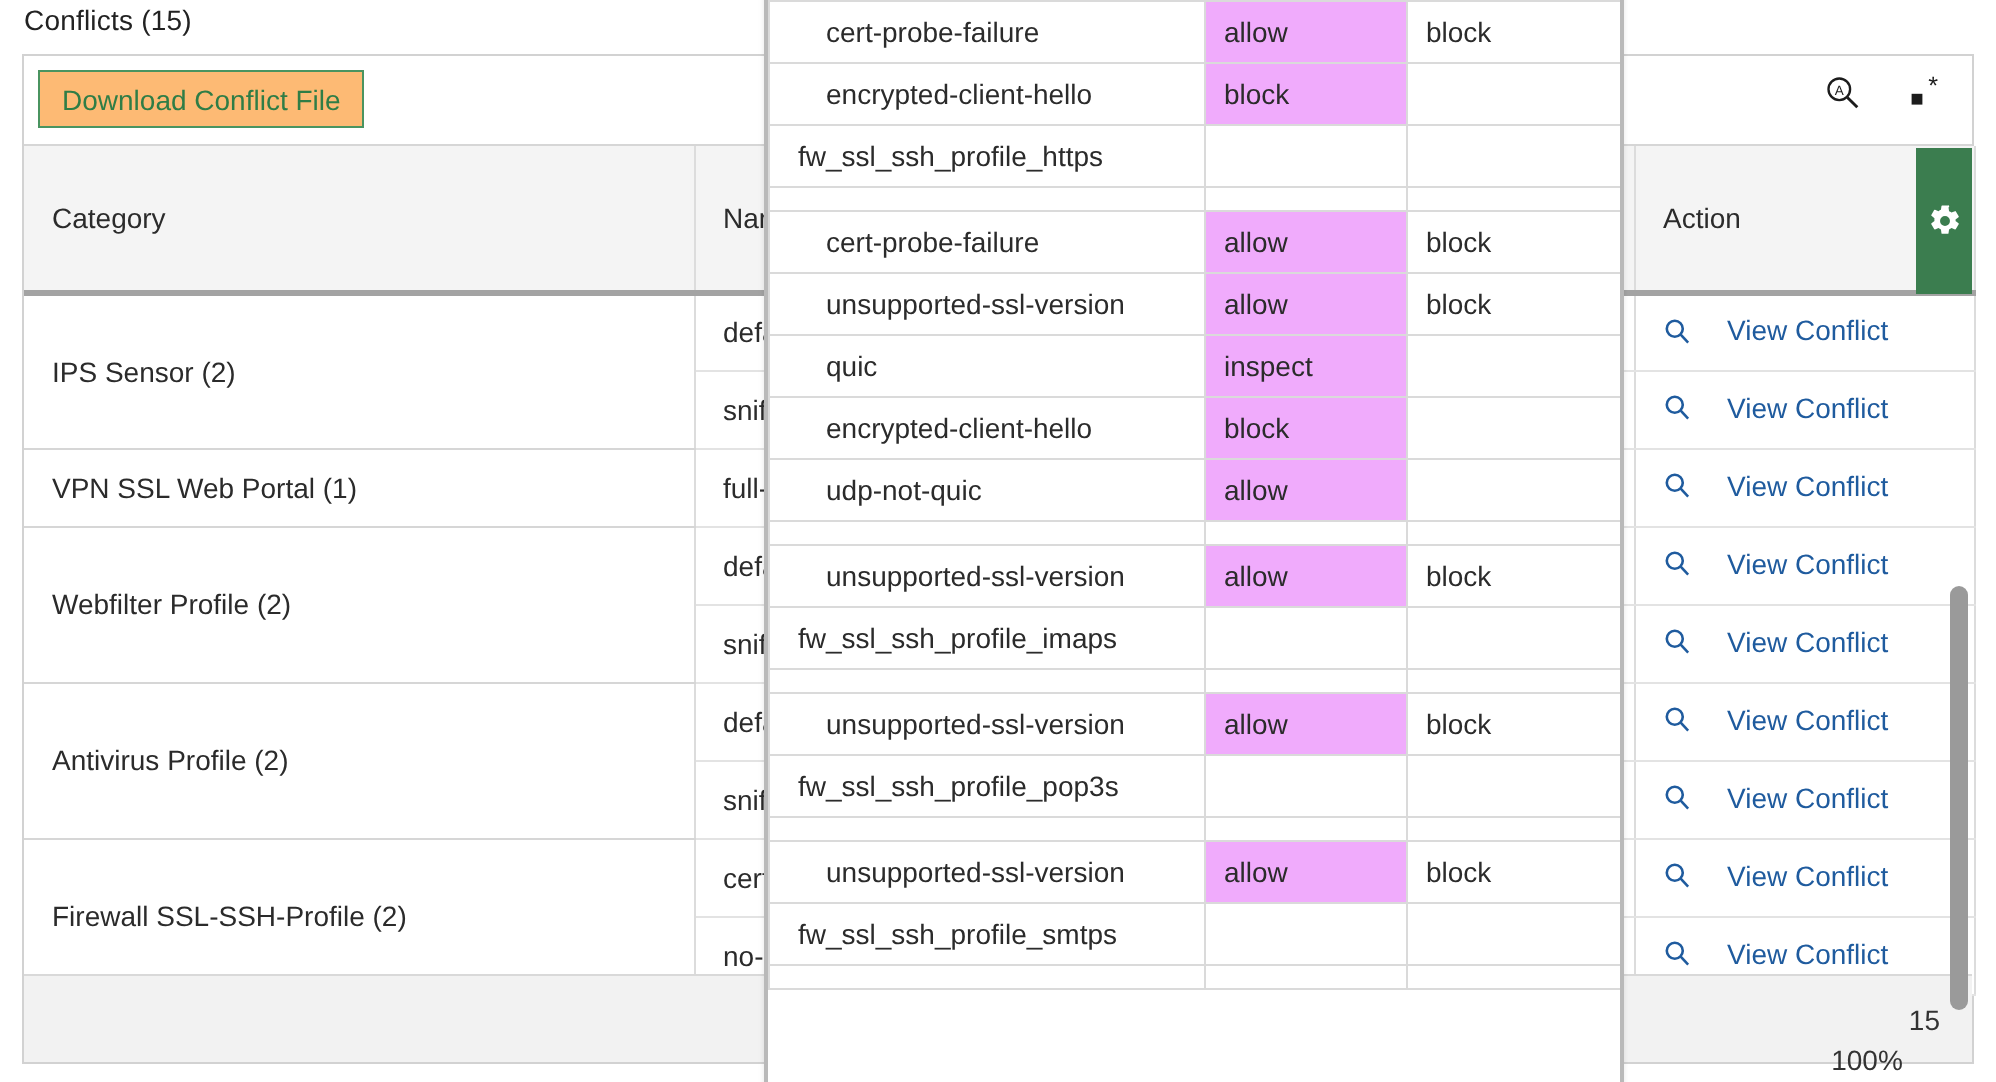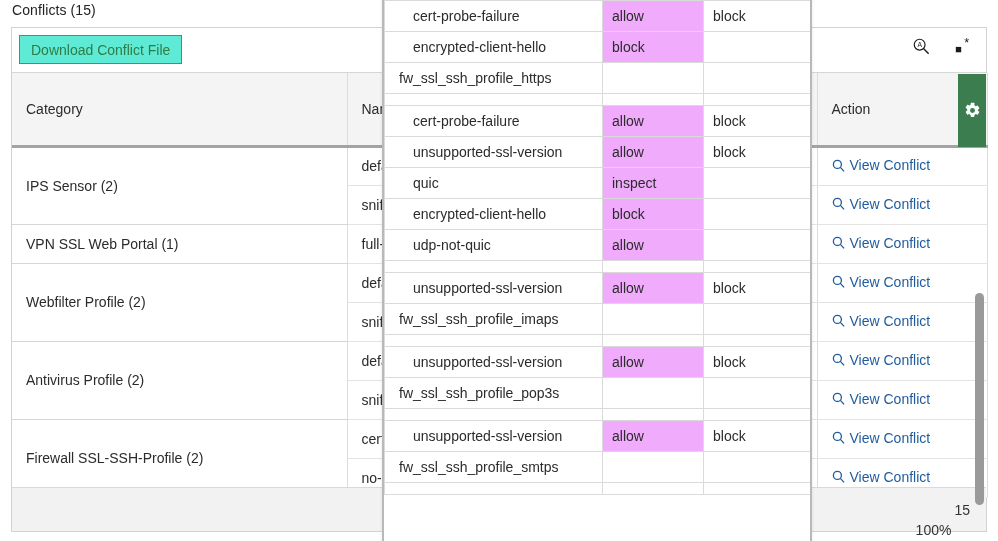--- a/index.html
+++ b/index.html
@@ -32,21 +32,21 @@
   .toolbar {
     position: relative; height: 45px; width: 100%;
     border-bottom: 1px solid #d6d6d6;
     background: #fff;
   }
   .btn-download {
     position: absolute; left: 7px; top: 7px;
     height: 29px; padding: 0 11px;
     display: flex; align-items: center;
     border: 1px solid #4a9460;
-    background: #5eead4;
+    background: #fdba74;
     color: #2f7d46;
     font-size: 14px;
     cursor: pointer;
     white-space: nowrap;
   }
   .toolbar-icons {
     position: absolute; right: 14px; top: 9px;
     display: flex; align-items: center; gap: 24px;
   }
   .ticon { width: 18px; height: 18px; display: block; cursor: pointer; }
@@ -76,21 +76,21 @@
     height: 39px;
   }
   .tbl td.cat-cell { vertical-align: middle; border-bottom: 1px solid #d6d6d6; }
   .col-cat { width: 335px; }
   .col-name { width: 160px; }
   .col-mid { width: 310px; }
   .col-act { width: 170px; }
 
   .view-conflict {
     color: #1f5b9e;
-    display: inline-flex; align-items: center; gap: 5px;
+    display: inline-flex; align-items: center; gap: 19px;
     cursor: pointer; font-size: 14px; white-space: nowrap;
   }
   .mag { width: 13px; height: 13px; flex: 0 0 auto; }
 
   .tbl-footer {
     position: absolute; left: 0; right: 0; bottom: 0;
     height: 44px; background: #f2f2f2;
     border-top: 1px solid #d9d9d9;
     display: flex; align-items: center; justify-content: flex-end;
     padding-right: 16px;

